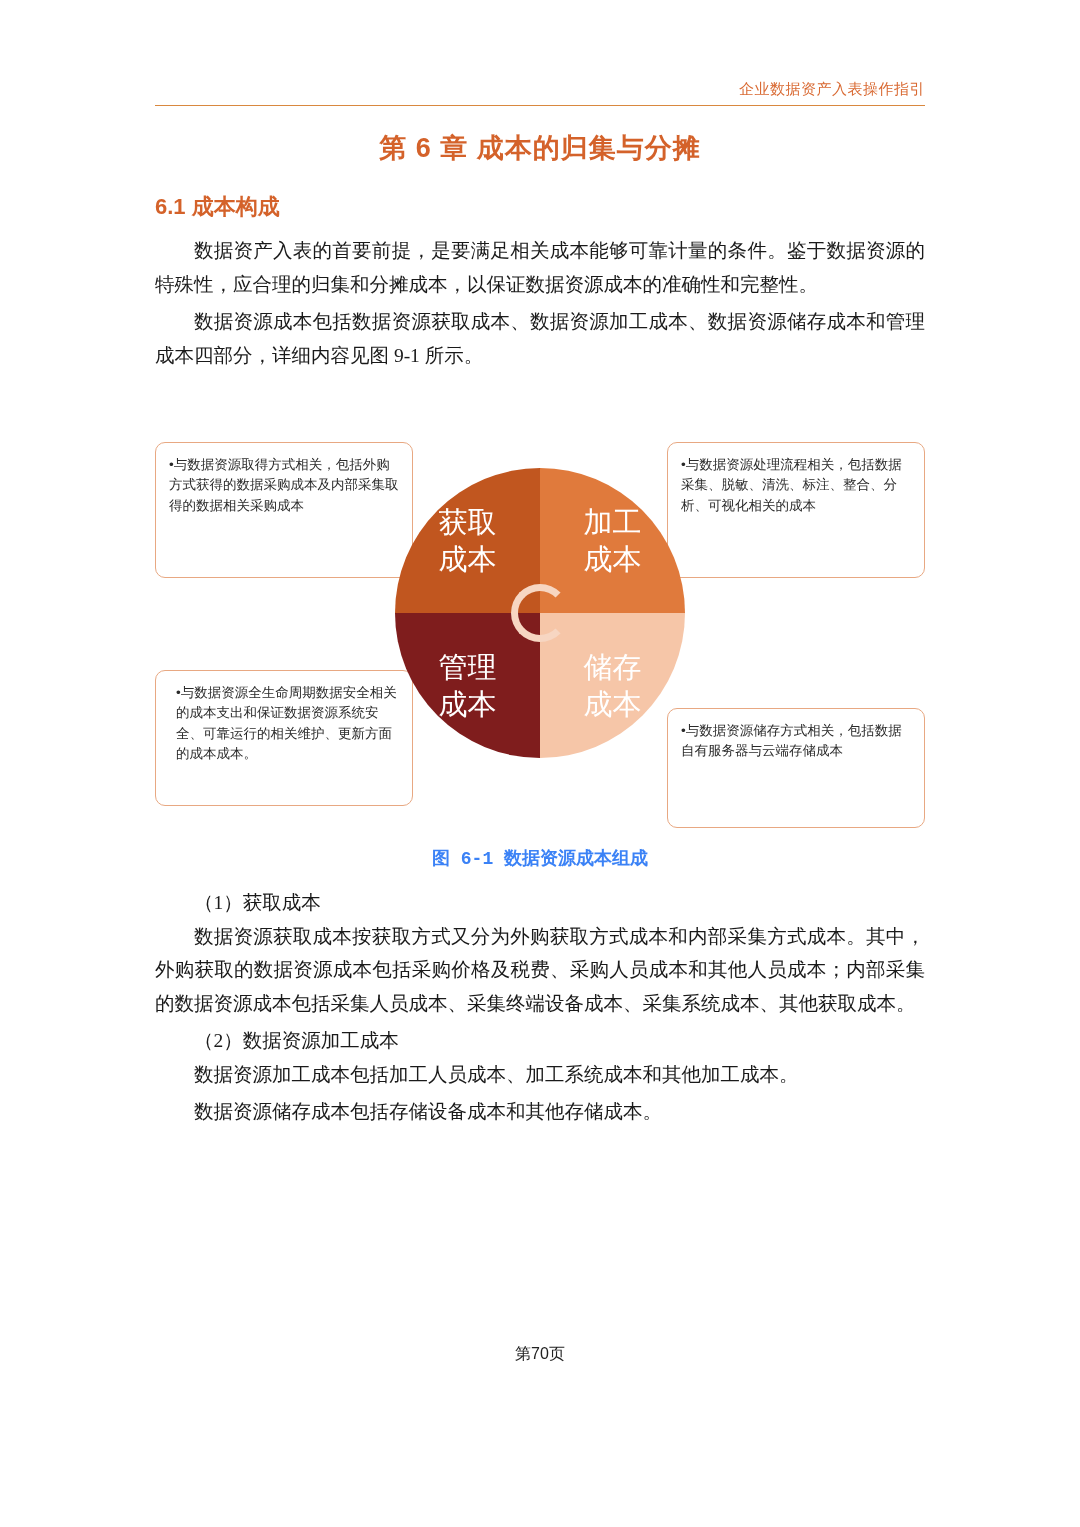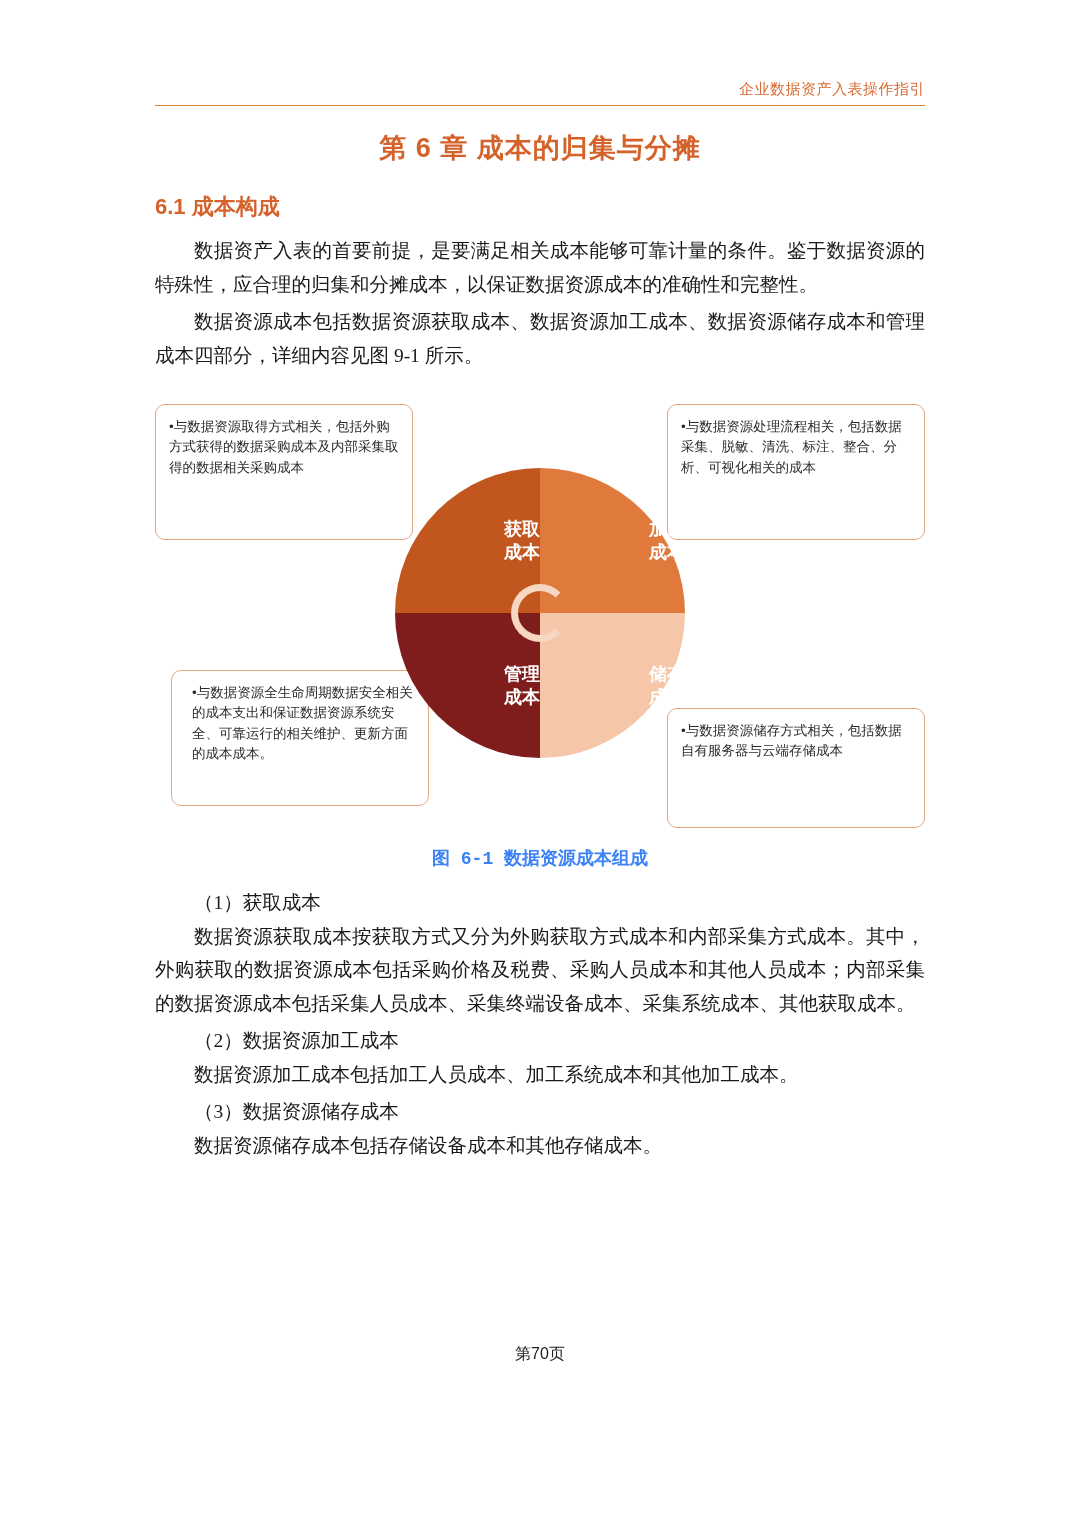--- a/index.html
+++ b/index.html
@@ -75,46 +75,47 @@
     position: absolute;
     border: 1.5px solid #e8a882;
     border-radius: 10px;
     background: #ffffff;
     font-size: 13.5px;
     line-height: 1.5;
     color: #2a2a2a;
     font-family: "Liberation Sans", sans-serif;
     padding: 12px 13px;
     box-sizing: border-box;
+    margin-top: 38px;
   }
   .c-tl { left: 0px; top: 6px; width: 258px; height: 136px; }
   .c-tr { right: 0px; top: 6px; width: 258px; height: 136px; }
-  .c-bl { left: 16px; bottom: 22px; width: 258px; height: 136px; padding-left: 20px; }
+  .c-bl { left: 0px; bottom: 22px; width: 258px; height: 136px; padding-left: 20px; }
   .c-br { right: 0px; bottom: 0px; width: 258px; height: 120px; }
 
   .donut {
     position: absolute;
     left: 50%;
     top: 50%;
     transform: translate(-50%, -50%);
     width: 290px;
     height: 290px;
   }
   .quad {
     position: absolute;
     width: 50%;
     height: 50%;
     box-sizing: border-box;
     display: flex;
     align-items: center;
-    justify-content: flex-end;
+    justify-content: center;
     color: #ffffff;
     font-family: "Liberation Sans", sans-serif;
-    font-weight: bold;
-    font-size: 18px;
+    font-weight: normal;
+    font-size: 29px;
     line-height: 1.25;
     text-align: center;
   }
   .q-tl { left: 0; top: 0; background: #c1561f; border-top-left-radius: 145px; }
   .q-tr { right: 0; top: 0; background: #e07a3c; border-top-right-radius: 145px; }
   .q-bl { left: 0; bottom: 0; background: #7f1d1d; border-bottom-left-radius: 145px; }
   .q-br { right: 0; bottom: 0; background: #f6c6a8; border-bottom-right-radius: 145px; }
   .quad span { display: block; }
   .arrow-circle {
     position: absolute;
@@ -209,18 +210,17 @@
   </div>
 
   <div class="figure-caption">图 6-1 数据资源成本组成</div>
 
   <p class="list-line">（1）获取成本</p>
   <p class="body">数据资源获取成本按获取方式又分为外购获取方式成本和内部采集方式成本。其中，外购获取的数据资源成本包括采购价格及税费、采购人员成本和其他人员成本；内部采集的数据资源成本包括采集人员成本、采集终端设备成本、采集系统成本、其他获取成本。</p>
 
   <p class="list-line">（2）数据资源加工成本</p>
   <p class="body">数据资源加工成本包括加工人员成本、加工系统成本和其他加工成本。</p>
 
-  <p class="list-line">（3）数据资源储存成本</p>
   <p class="body">数据资源储存成本包括存储设备成本和其他存储成本。</p>
 
   <div class="footer">第70页</div>
 
 </div>
 
 </body></html>

